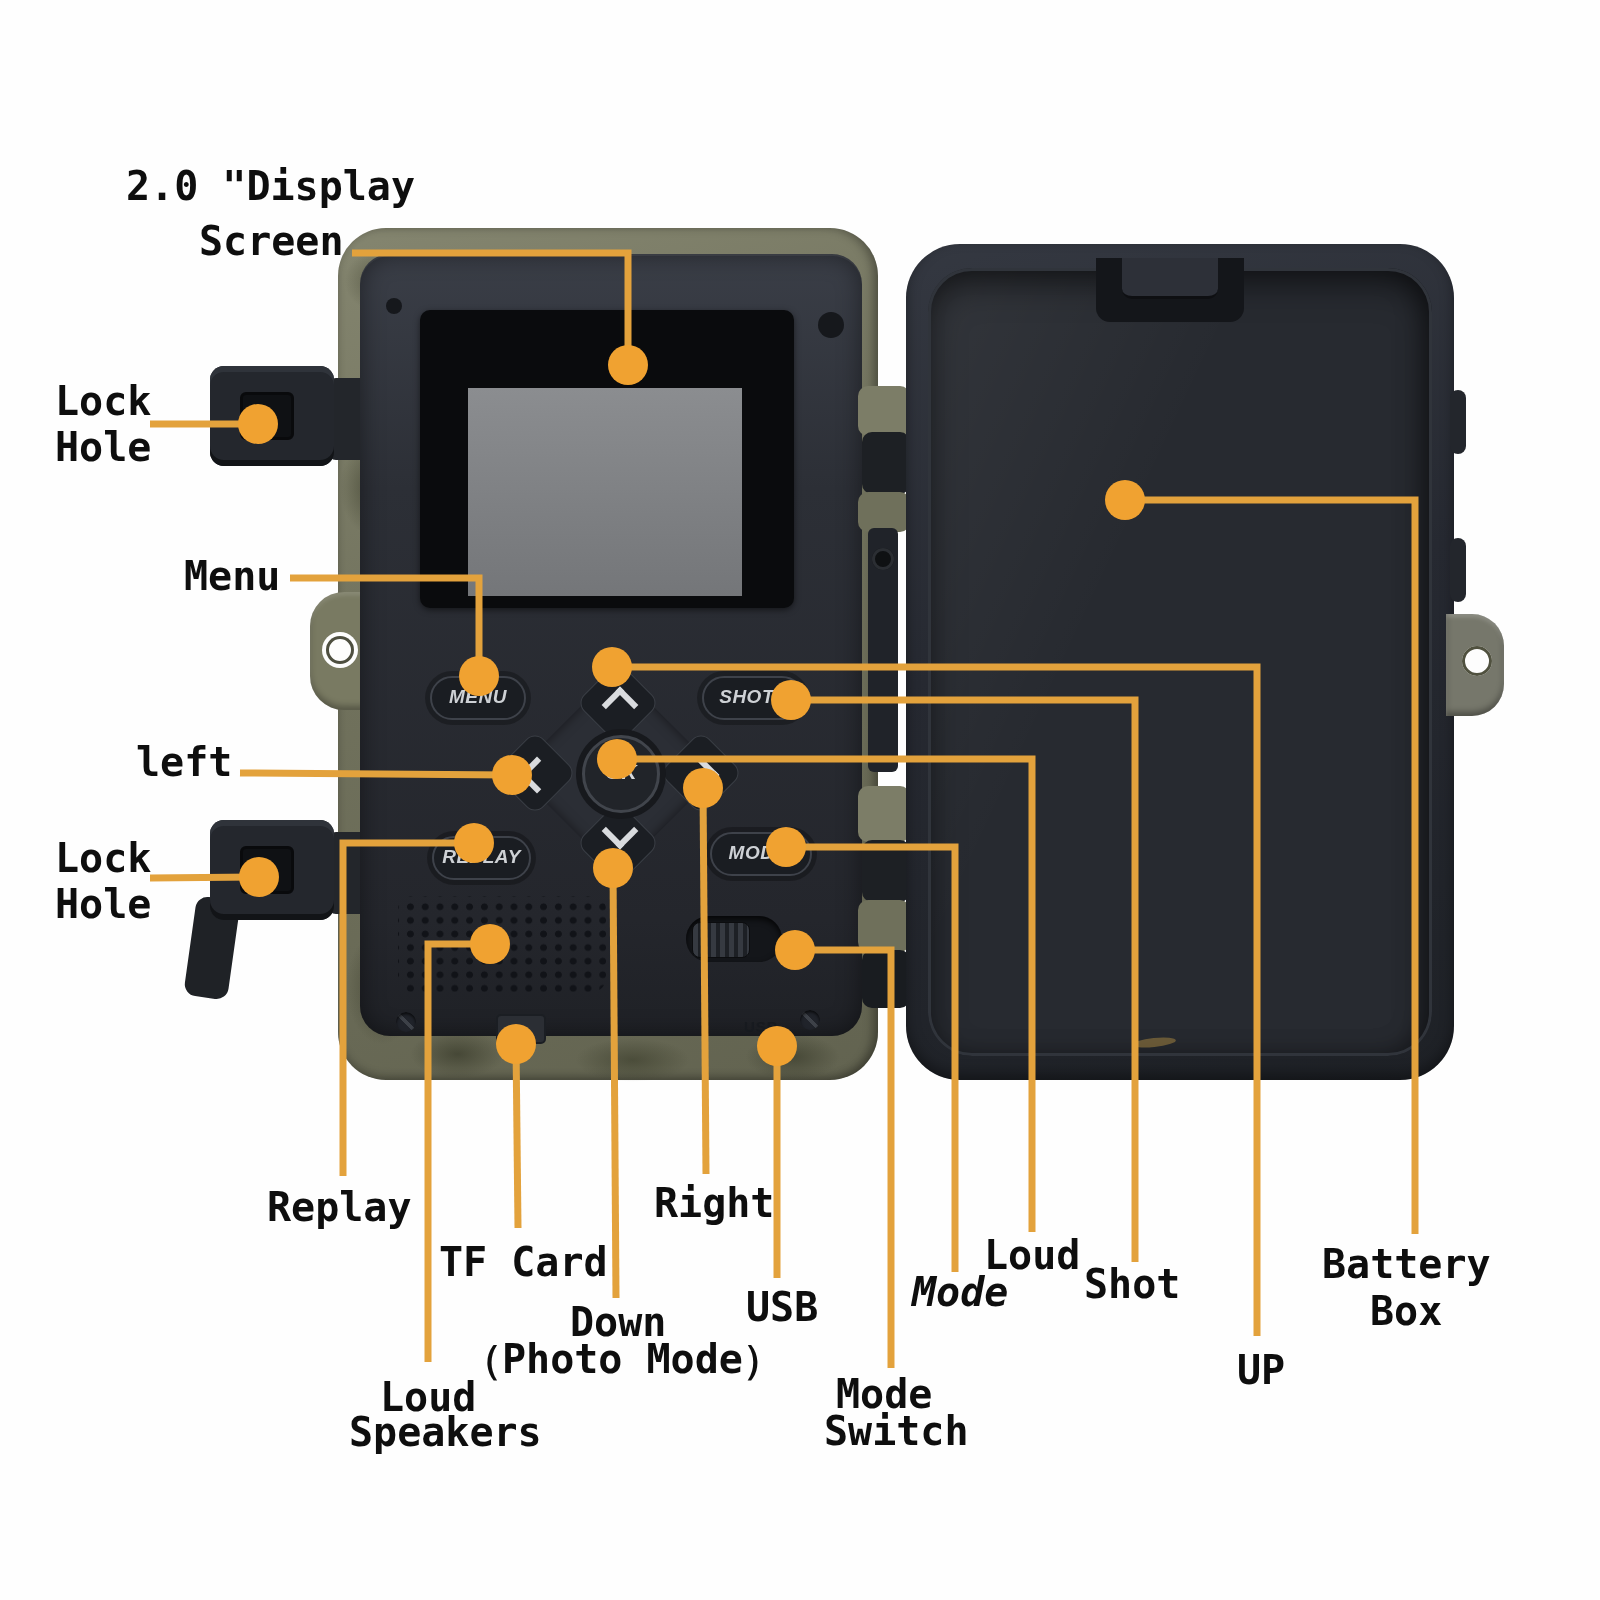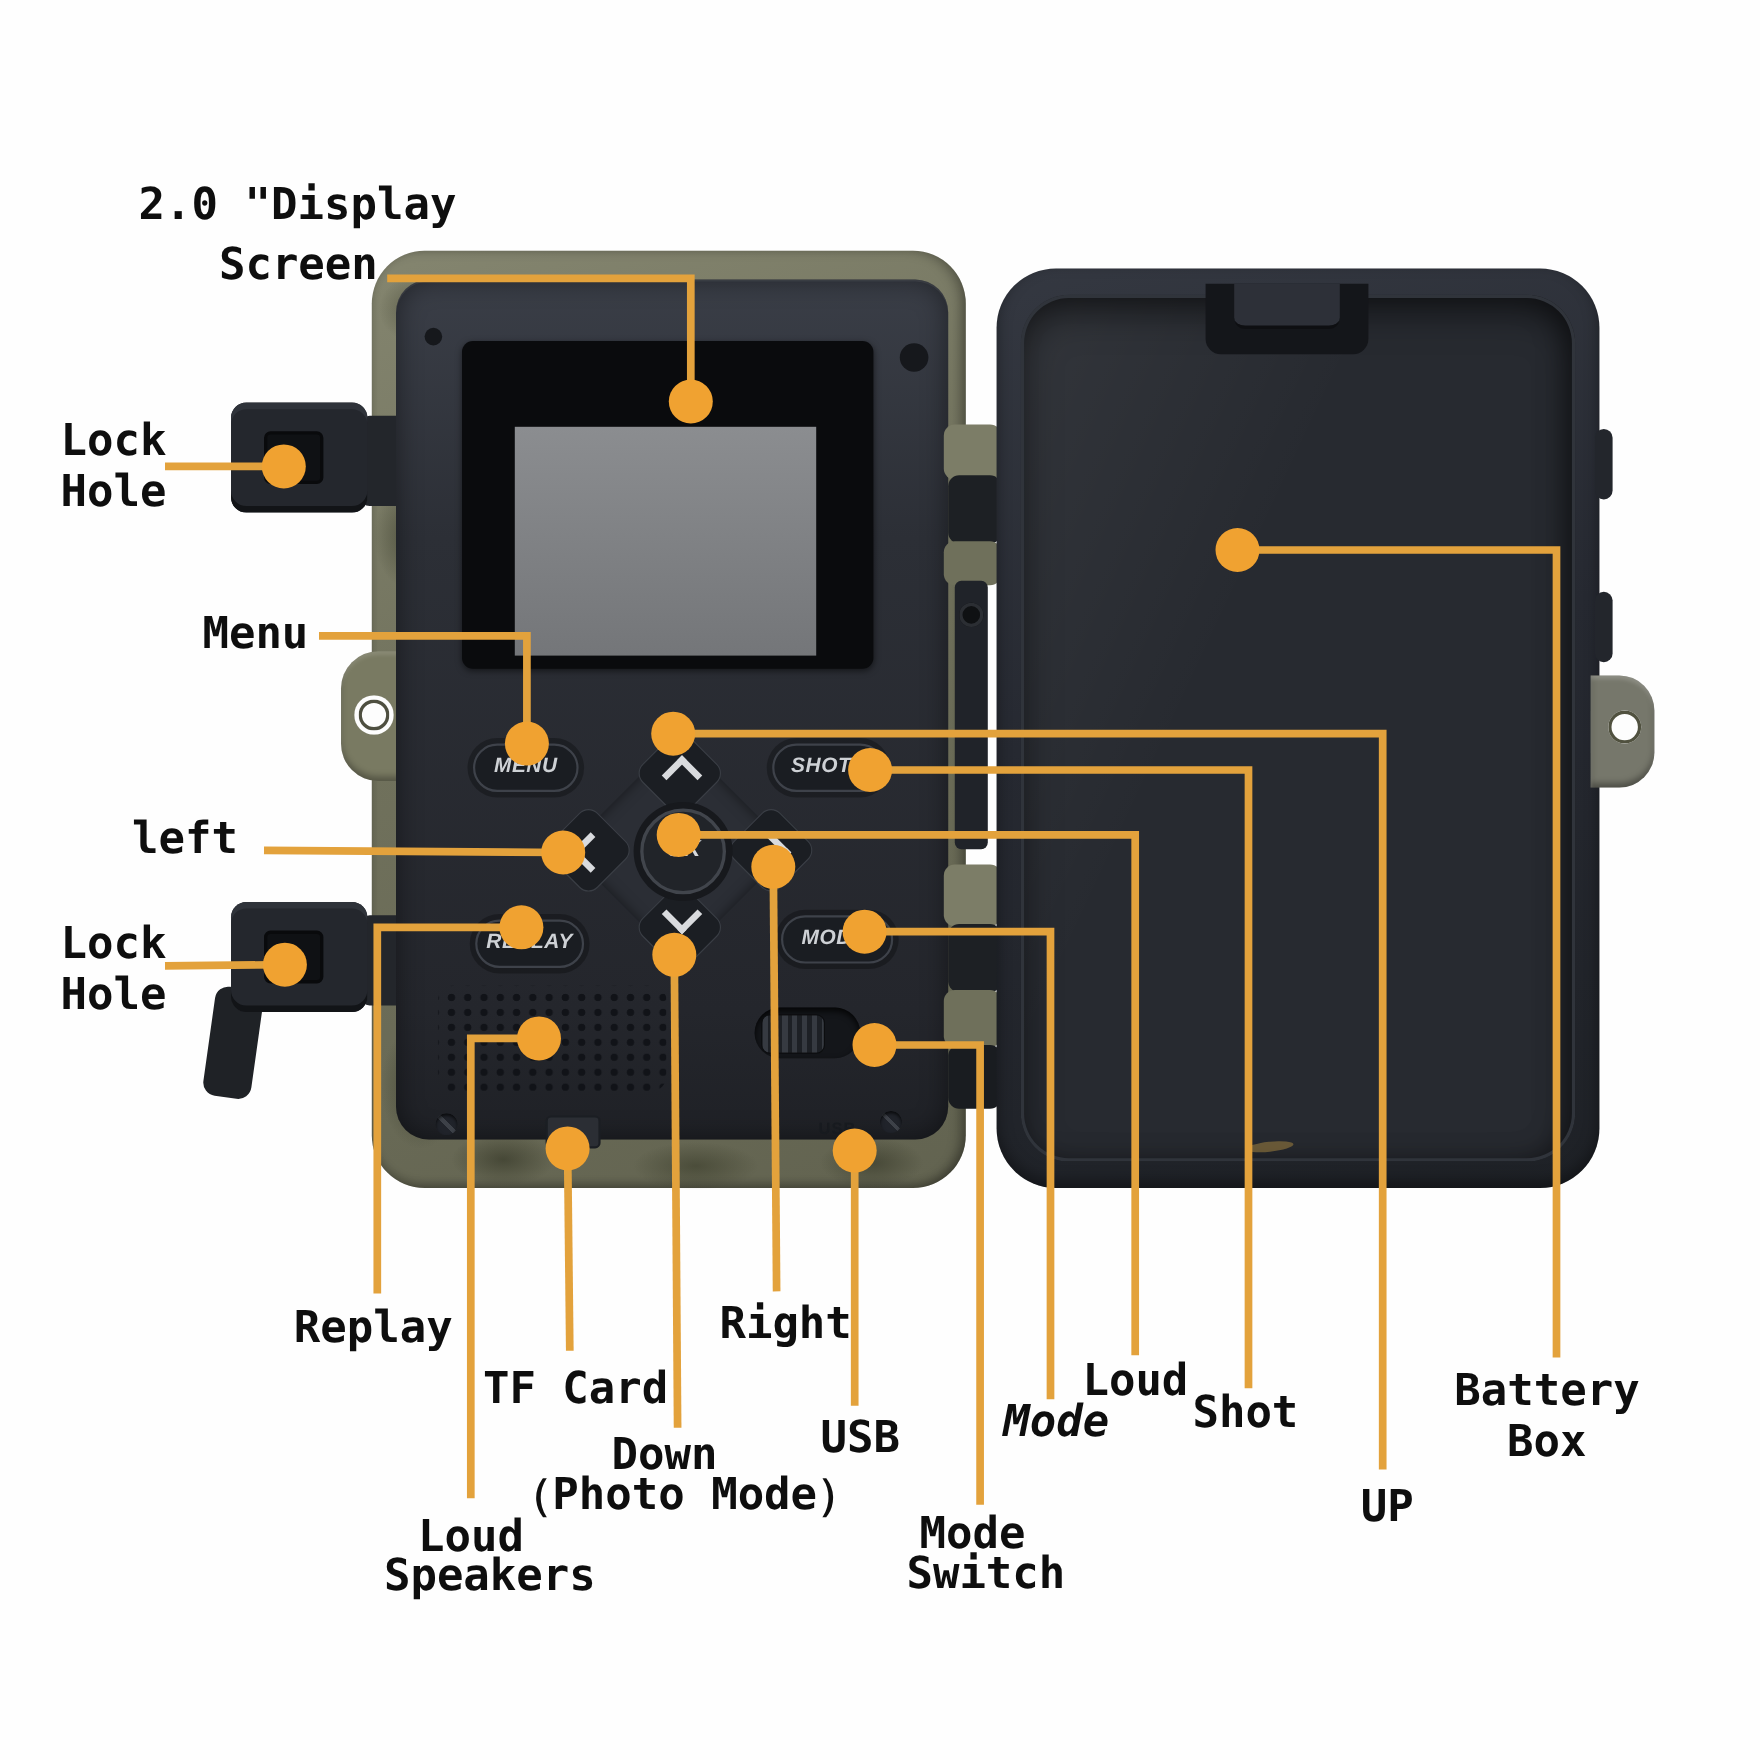--- a/index.html
+++ b/index.html
@@ -204,32 +204,32 @@
     </g>
   </svg>
 
   <div class="lbl" style="left:126px;top:166px;">2.0 "Display</div>
   <div class="lbl" style="left:199px;top:221px;">Screen</div>
 
   <div class="lbl" style="left:55px;top:381px;">Lock</div>
   <div class="lbl" style="left:55px;top:427px;">Hole</div>
 
   <div class="lbl" style="left:184px;top:556px;">Menu</div>
-  <div class="lbl" style="left:120px;top:742px;">left</div>
+  <div class="lbl" style="left:136px;top:742px;">left</div>
 
   <div class="lbl" style="left:55px;top:838px;">Lock</div>
   <div class="lbl" style="left:55px;top:884px;">Hole</div>
 
   <div class="lbl" style="left:267px;top:1187px;">Replay</div>
   <div class="lbl" style="left:439px;top:1242px;">TF Card</div>
 
   <div class="lbl" style="left:380px;top:1377px;">Loud</div>
   <div class="lbl" style="left:349px;top:1412px;">Speakers</div>
 
-  <div class="lbl" style="left:556px;top:1302px;">Down</div>
+  <div class="lbl" style="left:570px;top:1302px;">Down</div>
   <div class="lbl" style="left:462px;top:1339px;">（Photo Mode）</div>
 
   <div class="lbl" style="left:654px;top:1183px;">Right</div>
   <div class="lbl" style="left:746px;top:1287px;">USB</div>
 
   <div class="lbl" style="left:836px;top:1374px;">Mode</div>
   <div class="lbl" style="left:824px;top:1411px;">Switch</div>
 
   <div class="lbl" style="left:912px;top:1272px;font-style:italic;">Mode</div>
   <div class="lbl" style="left:984px;top:1235px;">Loud</div>

